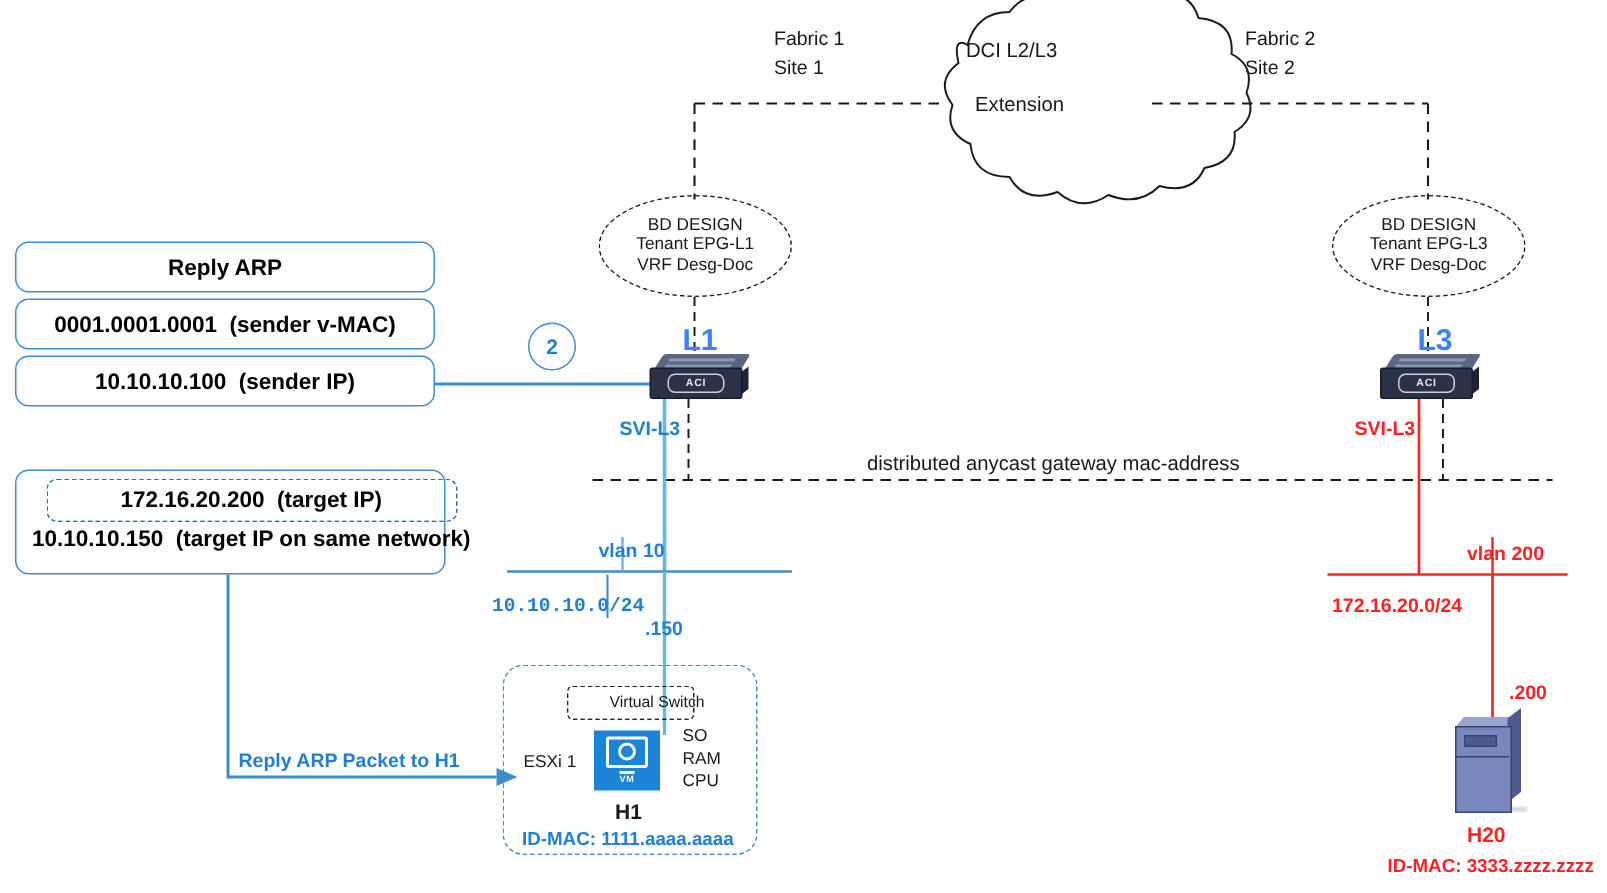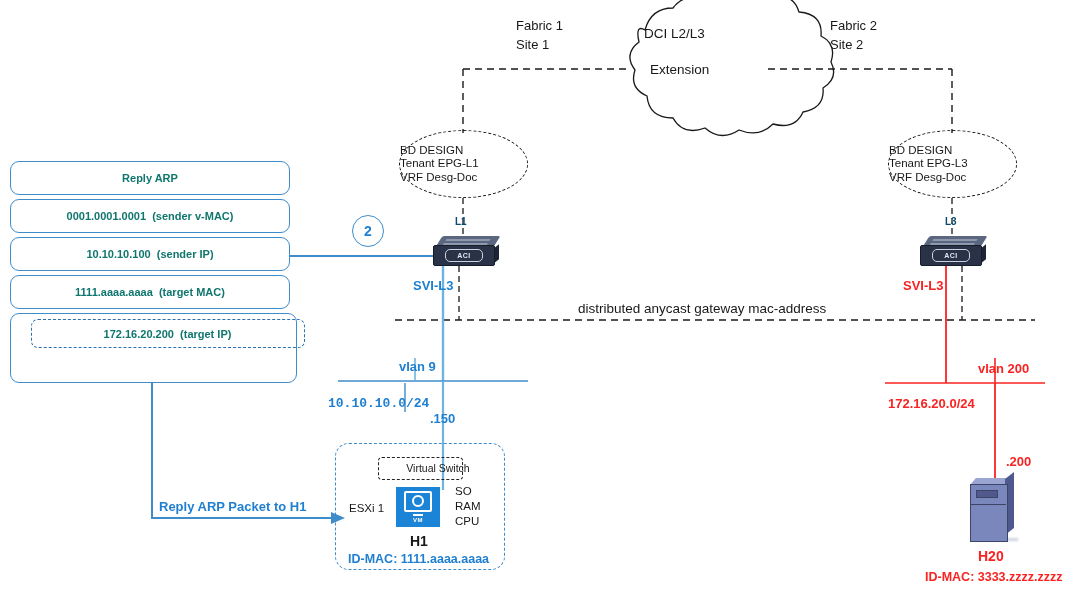--- a/index.html
+++ b/index.html
@@ -6,32 +6,32 @@
   body{width:1071px;height:595px;position:relative;overflow:hidden;
        font-family:"Liberation Sans","DejaVu Sans",sans-serif;}
   .stage{position:absolute;left:0;top:0;width:1071px;height:595px;}
   svg.layer{position:absolute;left:0;top:0;width:1071px;height:595px;pointer-events:none;}
   .txt{position:absolute;white-space:pre;line-height:1.18;}
 
   
   .arpbox{position:absolute;border:1.6px solid #3f8ccb;border-radius:9px;
           background:#ffffff;box-sizing:border-box;display:flex;
           align-items:center;justify-content:center;}
-  .arpbox .lbl{color:#0f766e;font-size:11px;font-weight:600;white-space:pre;}
+  .arpbox .lbl{color:#000000;font-size:15px;font-weight:600;white-space:pre;}
   .arpbox.tall{flex-direction:column;justify-content:flex-start;padding-top:5px;gap:3px;}
   .inner-dash{border:1.4px dashed #2b6fae;border-radius:7px;box-sizing:border-box;
               width:274px;height:29px;display:flex;align-items:center;justify-content:center;}
   .red{color:#fb2222;}
   .blu{color:#1f5c99;}
 
   
   .t-blue{color:#1f7fd0;font-size:13px;font-weight:600;}
   .t-red{color:#fb2222;font-size:13px;font-weight:600;}
   .t-black{color:#181818;font-size:13px;}
-  .t-dark{color:#0c4a6e;font-size:10px;font-weight:700;}
+  .t-dark{color:#3b82f6;font-size:20px;font-weight:700;}
 
   
   .sw{position:absolute;width:66px;height:30px;}
   .sw .top{position:absolute;left:6px;top:0;width:58px;height:11px;
            background:#5b6780;transform:skewX(-32deg);border-radius:2px;}
   .sw .top:after{content:"";position:absolute;left:6px;top:3px;width:44px;height:1.5px;
            background:#8e99ad;box-shadow:0 4px 0 #8e99ad;}
   .sw .body{position:absolute;left:0;top:9px;width:60px;height:19px;
            background:#2a3247;border:1px solid #161c2a;border-radius:2px;}
   .sw .side{position:absolute;left:59px;top:11px;width:7px;height:15px;
@@ -63,21 +63,21 @@
           background:#51598c;border:1px solid #3c4468;}
   .srv .seam{position:absolute;left:0;top:26px;width:36px;height:1px;background:#3c4468;}
   .srv .shadow{position:absolute;left:4px;top:60px;width:44px;height:3px;
           background:#cfd3df;filter:blur(1px);}
 
   
   .dashbox{position:absolute;border:1.4px dashed #3f8ccb;border-radius:14px;box-sizing:border-box;padding-left:35px;}
   .dashbox.black{border-color:#222;border-radius:4px;}
   .ellipse{position:absolute;border:1.5px dashed #1a1a1a;border-radius:50%;
            box-sizing:border-box;display:flex;flex-direction:column;
-           justify-content:center;}
+           align-items:center;justify-content:center;}
   .circle-badge{position:absolute;width:30px;height:30px;border:1.6px solid #3f8ccb;
            border-radius:50%;display:flex;align-items:center;justify-content:center;
            color:#1f7fd0;font-size:14px;font-weight:600;background:#fff;}
 </style>
 </head>
 <body>
 
 <div class="stage">
 
   <svg class="layer" viewBox="0 0 1071 595">
@@ -129,28 +129,26 @@
   </div>
 
   <div class="arpbox" style="left:10px;top:199px;width:280px;height:34px;">
     <span class="lbl">0001.0001.0001  (sender v-MAC)</span>
   </div>
 
   <div class="arpbox" style="left:10px;top:237px;width:280px;height:34px;">
     <span class="lbl">10.10.10.100  (sender IP)</span>
   </div>
 
-  <div class="arpbox" style="left:10px;top:275px;width:280px;height:34px;">
-    <span class="lbl">1111.aaaa.aaaa  (target MAC)</span>
-  </div>
 
   <div class="arpbox tall" style="left:10px;top:313px;width:287px;height:70px;padding-left:28px;">
     <div class="inner-dash">
       <span class="lbl red">172.16.20.200  (target IP)</span>
     </div>
+    <span class="lbl blu">10.10.10.150  (target IP on same network)</span>
   </div>
 
   <div class="txt t-black" style="left:644px;top:26px;font-size:13.5px;">DCI L2/L3</div>
   <div class="txt t-black" style="left:650px;top:62px;font-size:13.5px;">Extension</div>
 
   <div class="txt t-black" style="left:516px;top:18px;">Fabric 1</div>
   <div class="txt t-black" style="left:516px;top:37px;">Site 1</div>
   <div class="txt t-black" style="left:830px;top:18px;">Fabric 2</div>
   <div class="txt t-black" style="left:830px;top:37px;">Site 2</div>
 
@@ -171,21 +169,21 @@
   </div>
 
   <div class="txt t-dark" style="left:455px;top:216px;">L1</div>
   <div class="sw" style="left:433px;top:236px;">
     <div class="top"></div>
     <div class="side"></div>
     <div class="body"></div>
     <div class="badge">ACI</div>
   </div>
   <div class="txt t-blue" style="left:413px;top:278px;">SVI-L3</div>
-  <div class="txt t-blue" style="left:399px;top:359px;">vlan 9</div>
+  <div class="txt t-blue" style="left:399px;top:359px;">vlan 10</div>
   <div class="txt t-blue" style="left:328px;top:396px;font-family:Liberation Mono, monospace;">10.10.10.0/24</div>
   <div class="txt t-blue" style="left:430px;top:411px;">.150</div>
   <div class="txt t-blue" style="left:159px;top:499px;">Reply ARP Packet to H1</div>
 
   <div class="txt t-black" style="left:578px;top:301px;font-size:13.5px;">distributed anycast gateway mac-address</div>
 
   <div class="txt t-dark" style="left:945px;top:216px;">L3</div>
   <div class="sw" style="left:920px;top:236px;">
     <div class="top"></div>
     <div class="side"></div>

